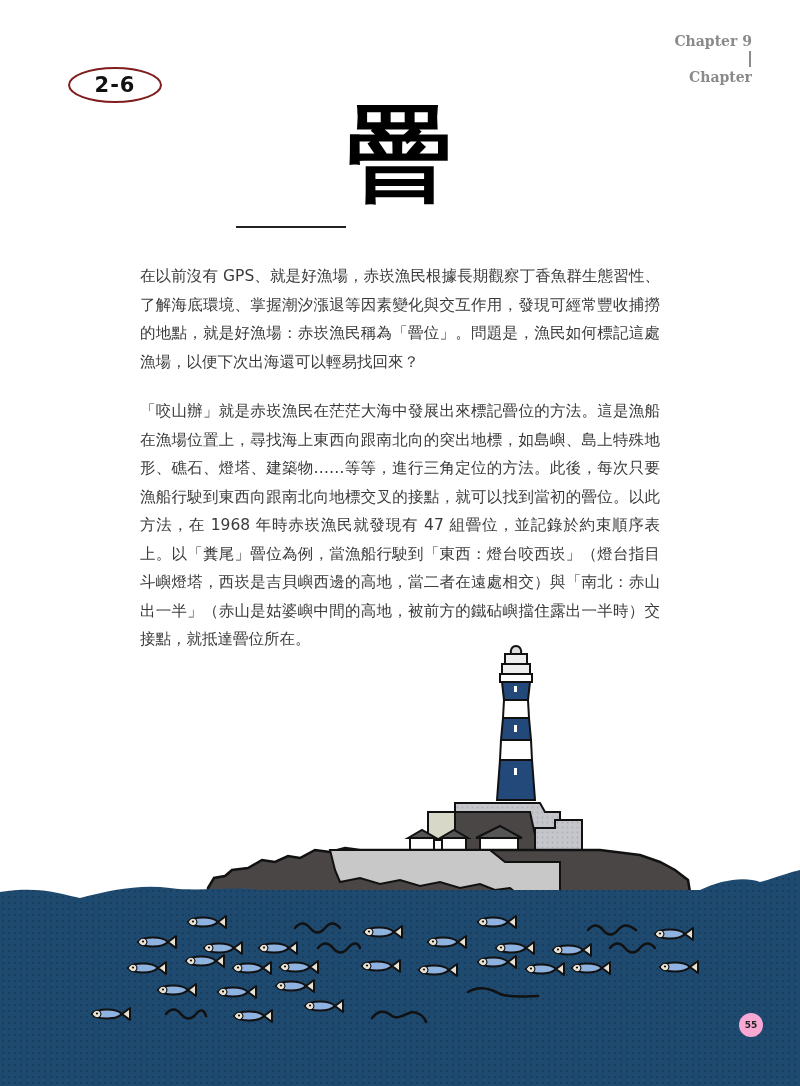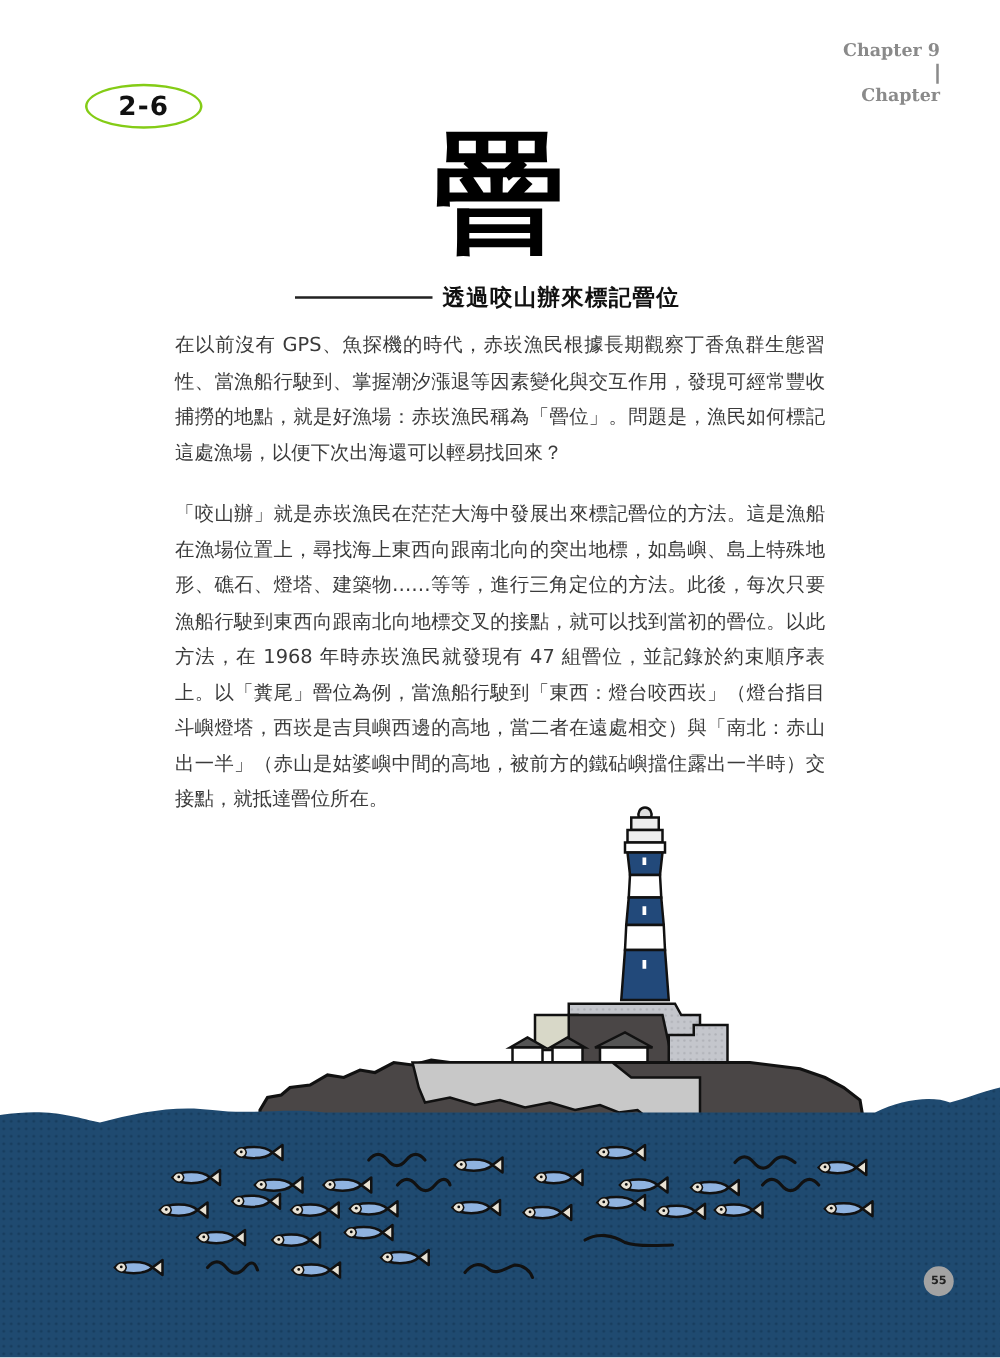--- a/index.html
+++ b/index.html
@@ -4,57 +4,56 @@
   <style>
     html, body { margin: 0; padding: 0; background: #ffffff; }
     body { width: 800px; height: 1086px; position: relative; overflow: hidden;
            font-family: "DejaVu Sans", sans-serif; color: #333; }
     .chapter-tag { position: absolute; right: 48px; top: 32px; text-align: right;
                    font-family: "DejaVu Serif", serif; font-weight: bold; font-size: 14px;
                    color: #8a8a8a; line-height: 18px; }
     .chapter-tag .bar { display: block; width: 2px; height: 16px; background: #8a8a8a;
                         margin: 1px 1px 1px auto; }
     .section-badge { position: absolute; left: 68px; top: 67px; width: 94px; height: 36px;
-                     border: 2px solid #84cc16; border-radius: 50%; box-sizing: border-box;
+                     border: 2px solid #7f1d1d; border-radius: 50%; box-sizing: border-box;
                      display: flex; align-items: center; justify-content: center;
                      font-family: "DejaVu Sans", sans-serif; font-weight: bold; font-size: 21px;
                      color: #111; letter-spacing: 1px; }
     .big-char { position: absolute; left: 345px; top: 98px; width: 110px; text-align: center;
                 font-size: 104px; font-weight: bold; line-height: 112px; color: #000; }
     .subtitle-row { position: absolute; left: 236px; top: 226px; display: flex; align-items: center; }
     .subtitle-row .rule { width: 110px; height: 2px; background: #222; margin-right: 8px; }
     .subtitle-row .text { font-size: 18px; font-weight: bold; color: #111; letter-spacing: 1px; }
     .body-text { position: absolute; left: 140px; width: 520px; font-size: 15.5px;
                  line-height: 28.5px; color: #3a3a3a; text-align: justify; margin: 0; }
     .p1 { top: 262px; }
     .p2 { top: 397px; }
     .illustration { position: absolute; left: 0; top: 630px; width: 800px; height: 456px; }
     .page-num { position: absolute; left: 739px; top: 1013px; width: 24px; height: 24px;
-                border-radius: 50%; background: #a3a3a3; display: flex; align-items: center;
+                border-radius: 50%; background: #f9a8d4; display: flex; align-items: center;
                 justify-content: center; font-size: 9px; font-weight: bold; color: #222; }
   </style>
 </head>
 <body>
 
 <div class="chapter-tag">
   <span>Chapter 9</span>
   <span class="bar"></span>
   <span>Chapter</span>
 </div>
 
 <div class="section-badge">2-6</div>
 
 <div class="big-char">罾</div>
 
 <div class="subtitle-row">
   <span class="rule"></span>
-  <span class="text">透過咬山辦來標記罾位</span>
 </div>
 
-<p class="body-text p1">在以前沒有 GPS、魚探機的時代，赤崁漁民根據長期觀察丁香魚群生態習性、當漁船行駛到、掌握潮汐漲退等因素變化與交互作用，發現可經常豐收捕撈的地點，就是好漁場：赤崁漁民稱為「罾位」。問題是，漁民如何標記這處漁場，以便下次出海還可以輕易找回來？</p>
+<p class="body-text p1">在以前沒有 GPS、就是好漁場，赤崁漁民根據長期觀察丁香魚群生態習性、了解海底環境、掌握潮汐漲退等因素變化與交互作用，發現可經常豐收捕撈的地點，就是好漁場：赤崁漁民稱為「罾位」。問題是，漁民如何標記這處漁場，以便下次出海還可以輕易找回來？</p>
 <p class="body-text p2">「咬山辦」就是赤崁漁民在茫茫大海中發展出來標記罾位的方法。這是漁船在漁場位置上，尋找海上東西向跟南北向的突出地標，如島嶼、島上特殊地形、礁石、燈塔、建築物……等等，進行三角定位的方法。此後，每次只要漁船行駛到東西向跟南北向地標交叉的接點，就可以找到當初的罾位。以此方法，在 1968 年時赤崁漁民就發現有 47 組罾位，並記錄於約束順序表上。以「糞尾」罾位為例，當漁船行駛到「東西：燈台咬西崁」（燈台指目斗嶼燈塔，西崁是吉貝嶼西邊的高地，當二者在遠處相交）與「南北：赤山出一半」（赤山是姑婆嶼中間的高地，被前方的鐵砧嶼擋住露出一半時）交接點，就抵達罾位所在。</p>
 
 <svg class="illustration" viewBox="0 630 800 456" xmlns="http://www.w3.org/2000/svg">
   <defs>
     <pattern id="dots" width="6" height="6" patternUnits="userSpaceOnUse">
       <rect width="6" height="6" fill="#1f4a70"></rect>
       <circle cx="3" cy="3" r="1.2" fill="#173d5e"></circle>
     </pattern>
     <pattern id="dotsLight" width="5" height="5" patternUnits="userSpaceOnUse">
       <rect width="5" height="5" fill="#c4c6cc"></rect>

